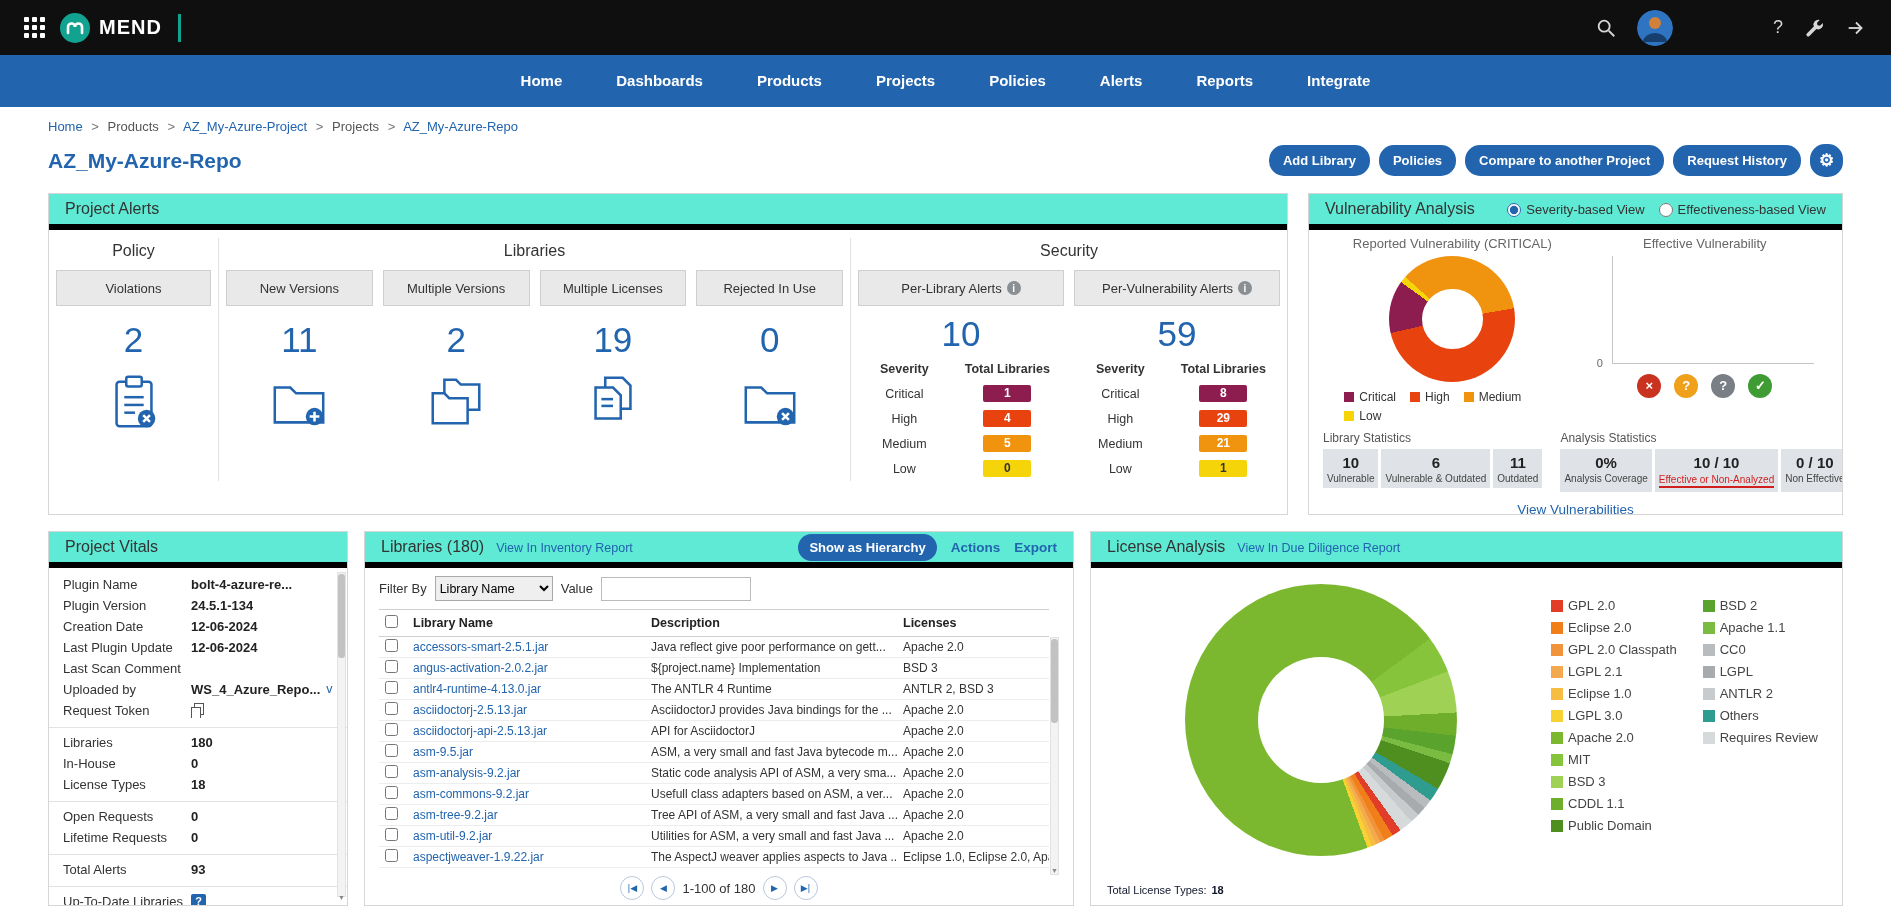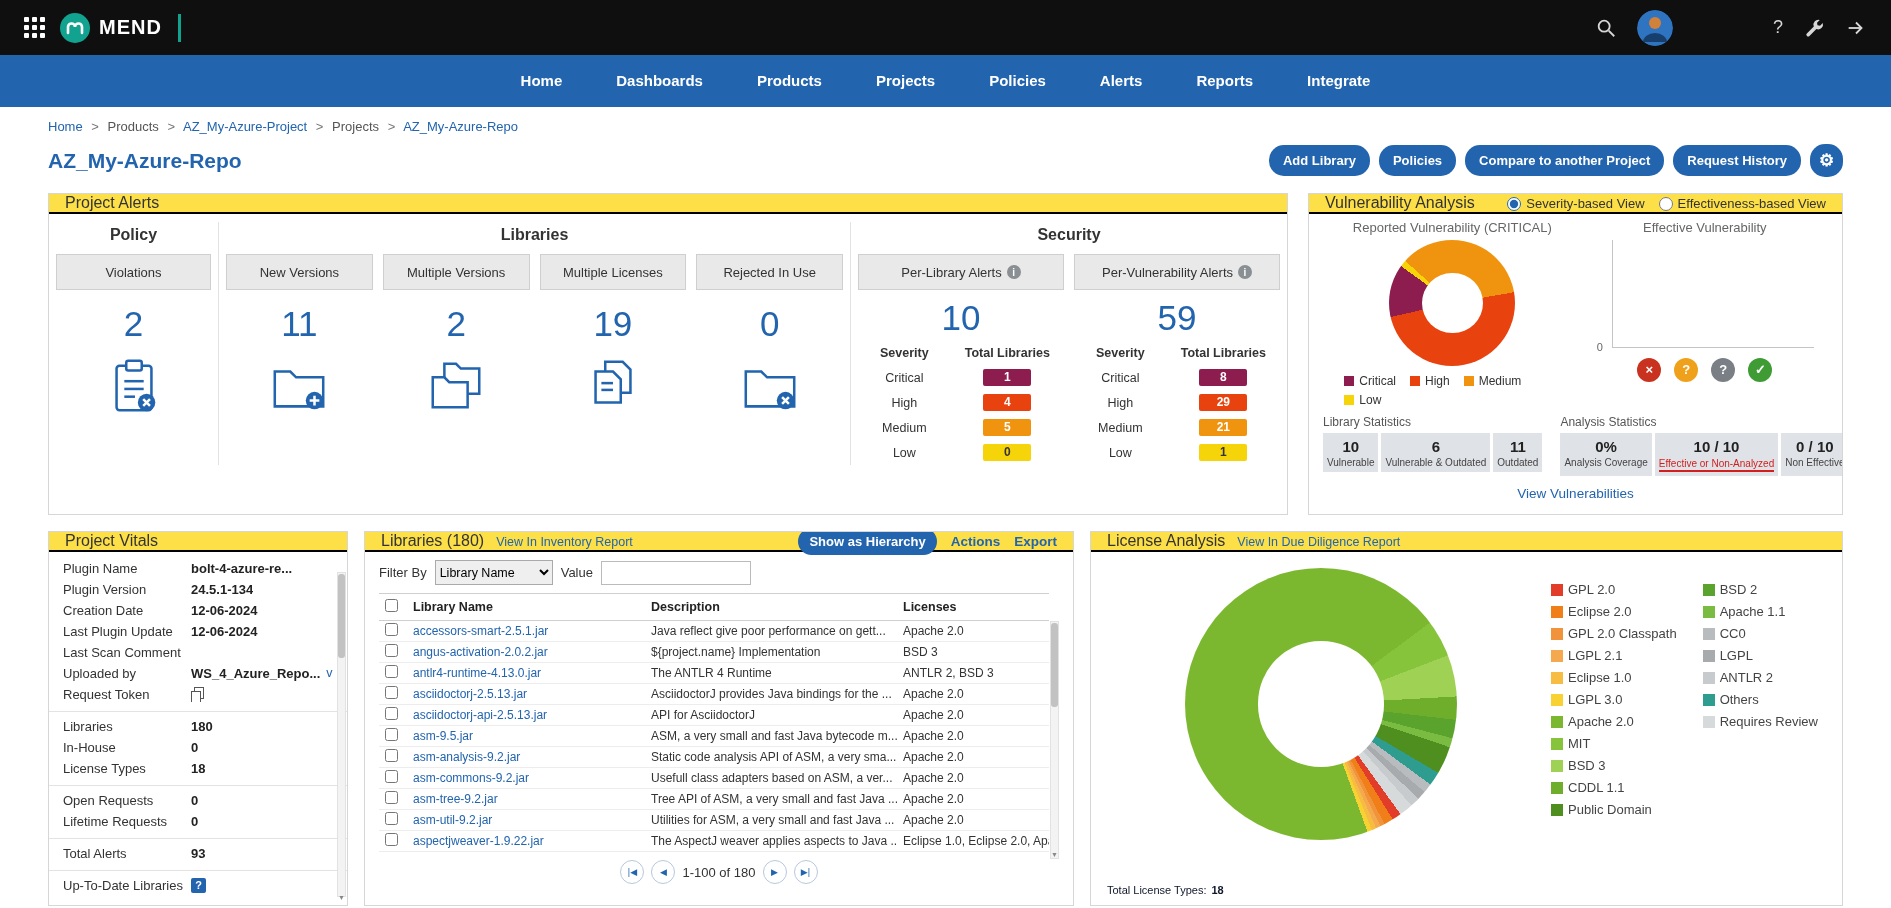--- a/index.html
+++ b/index.html
@@ -37,32 +37,32 @@
   .title-actions{display:flex;align-items:center}
   .btn{background:#2264ae;color:#fff;border:none;border-radius:15px;font-size:13px;font-weight:600;
        font-family:"Liberation Sans",sans-serif;padding:8px 14px;margin-left:9px;cursor:pointer;white-space:nowrap}
   .gear-btn{width:33px;height:33px;display:flex;align-items:center;justify-content:center;font-size:17px;padding:0}
 
   
   main{padding:16px 48px 0}
   .row1{display:flex;gap:20px;height:322px}
   .row2{display:flex;gap:16px;height:375px;margin-top:16px}
   .panel{background:#fff;border:1px solid #d6d6d6;height:100%;overflow:hidden;position:relative}
-  .panel-header{background:#fde047;height:20px;display:flex;align-items:center;padding:0 16px;
-                font-size:16px;color:#333;border-bottom:2px solid #000000}
+  .panel-header{background:#5eead4;height:36px;display:flex;align-items:center;padding:0 16px;
+                font-size:16px;color:#333;border-bottom:6px solid #000000}
 
   
   .alerts-panel{width:1240px;flex:0 0 auto}
   .pa-body{display:flex;padding:8px 0 0}
   .pa-group{border-right:1px solid #e2e2e2;padding:0 2px}
   .pa-group:last-child{border-right:none}
   .pa-group.g-policy{width:170px}
   .pa-group.g-libraries{width:632px}
   .pa-group.g-security{flex:1}
-  .pa-group-title{text-align:center;font-size:16px;font-weight:700;color:#333;margin:4px 0 10px}
+  .pa-group-title{text-align:center;font-size:16px;font-weight:400;color:#333;margin:4px 0 10px}
   .pa-cols{display:flex}
   .pa-col{flex:1;padding:0 5px;text-align:center}
   .pa-tab{width:100%;height:36px;background:#e9e9e9;border:1px solid #cfcfcf;font-size:13px;color:#333;
           font-family:"Liberation Sans",sans-serif;cursor:pointer;display:flex;align-items:center;justify-content:center;gap:5px}
   .pa-value{font-size:35px;color:#2264ae;margin:14px 0 10px;font-weight:400}
   .pa-sec .pa-value{margin:8px 0 2px}
   .pa-icon svg{width:62px;height:62px;margin-top:2px}
   .info-icon{width:14px;height:14px;border-radius:50%;background:#8a8f94;color:#fff;font-size:10px;font-weight:700;
              display:inline-flex;align-items:center;justify-content:center;font-style:normal}
   .sev-table{font-size:12.5px;margin-top:2px}

